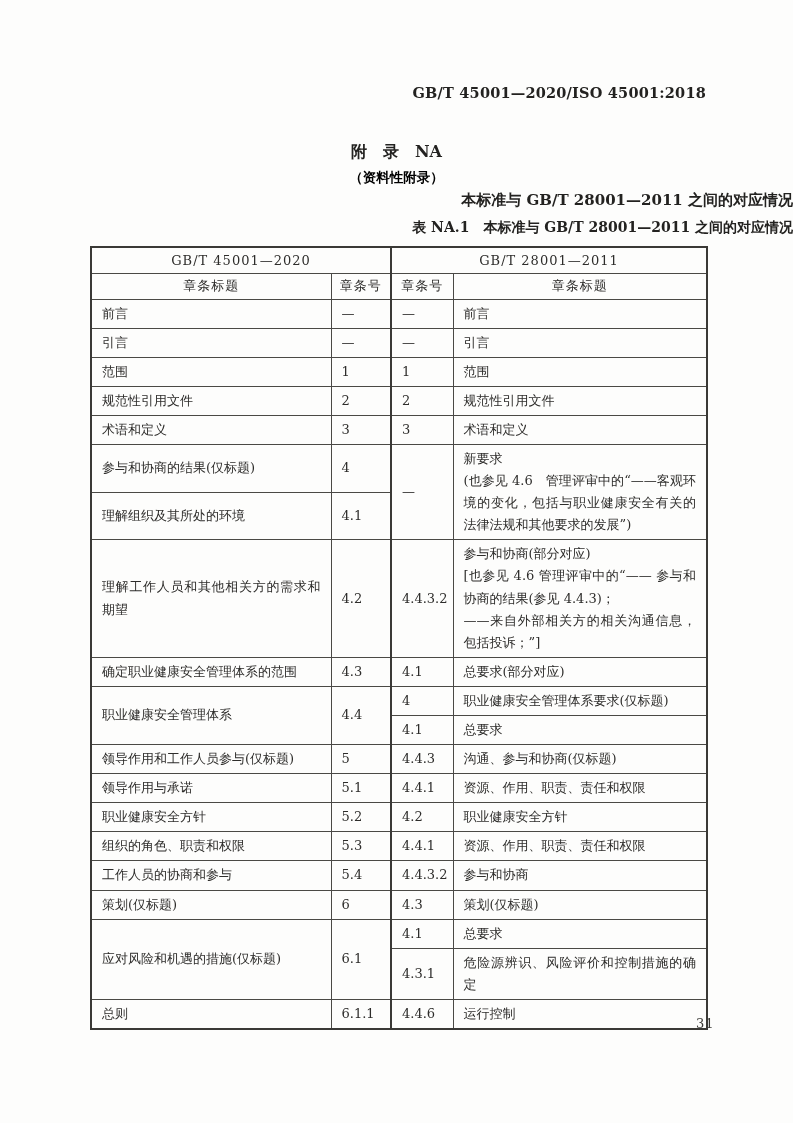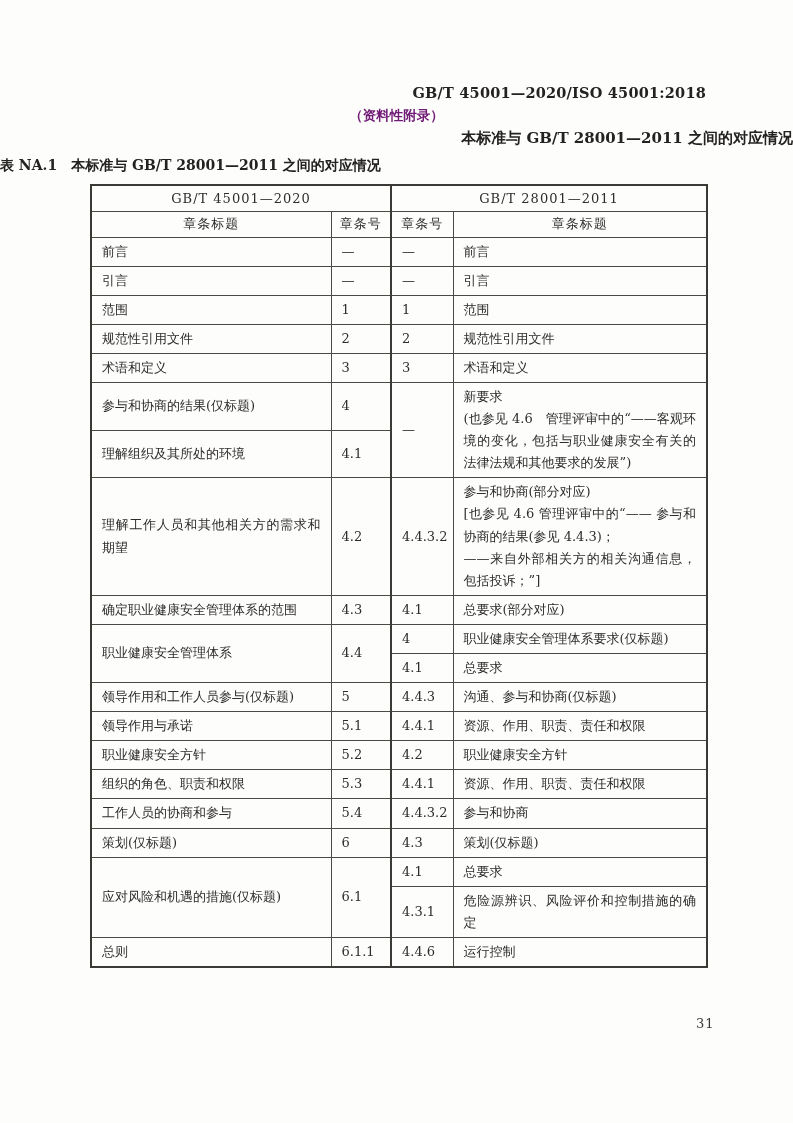--- a/index.html
+++ b/index.html
@@ -26,40 +26,40 @@
     text-align:center;
     font-weight:bold;
     font-size:16px;
     color:#232220;
   }
   .annex-subtitle{
     margin-top:6px;
     text-align:center;
     font-weight:bold;
     font-size:13.5px;
-    color:#701a75;
+    color:#000000;
   }
   .annex-heading{
     margin-top:4px;
     text-align:right;
     font-weight:bold;
     font-size:15px;
     color:#232220;
   }
   .intro{
     margin:17px 87px 0 89px;
     text-indent:2em;
     text-align:justify;
     font-size:14px;
     line-height:27px;
     color:#2e2d2b;
   }
   .table-caption{
     margin-top:9px;
-    text-align:left;
+    text-align:right;
     font-weight:bold;
     font-size:14px;
     color:#232220;
   }
   table.corr-table{
     margin:9px 0 0 90px;
     width:616px;
     border-collapse:collapse;
     border:2px solid #3a3936;
     font-size:13px;
@@ -100,20 +100,21 @@
     letter-spacing:1px;
   }
 </style>
 </head>
 <body>
 
 <div class="page">
 
   <div class="doc-header">GB/T 45001—2020/ISO 45001:2018</div>
 
+  <div class="annex-title">附　录　NA</div>
   <div class="annex-subtitle">（资料性附录）</div>
   <div class="annex-heading">本标准与 GB/T 28001—2011 之间的对应情况</div>
 
 
   <div class="table-caption">表 NA.1　本标准与 GB/T 28001—2011 之间的对应情况</div>
 
   <table class="corr-table">
     <colgroup>
         <col class="c1">
         <col class="c2">

